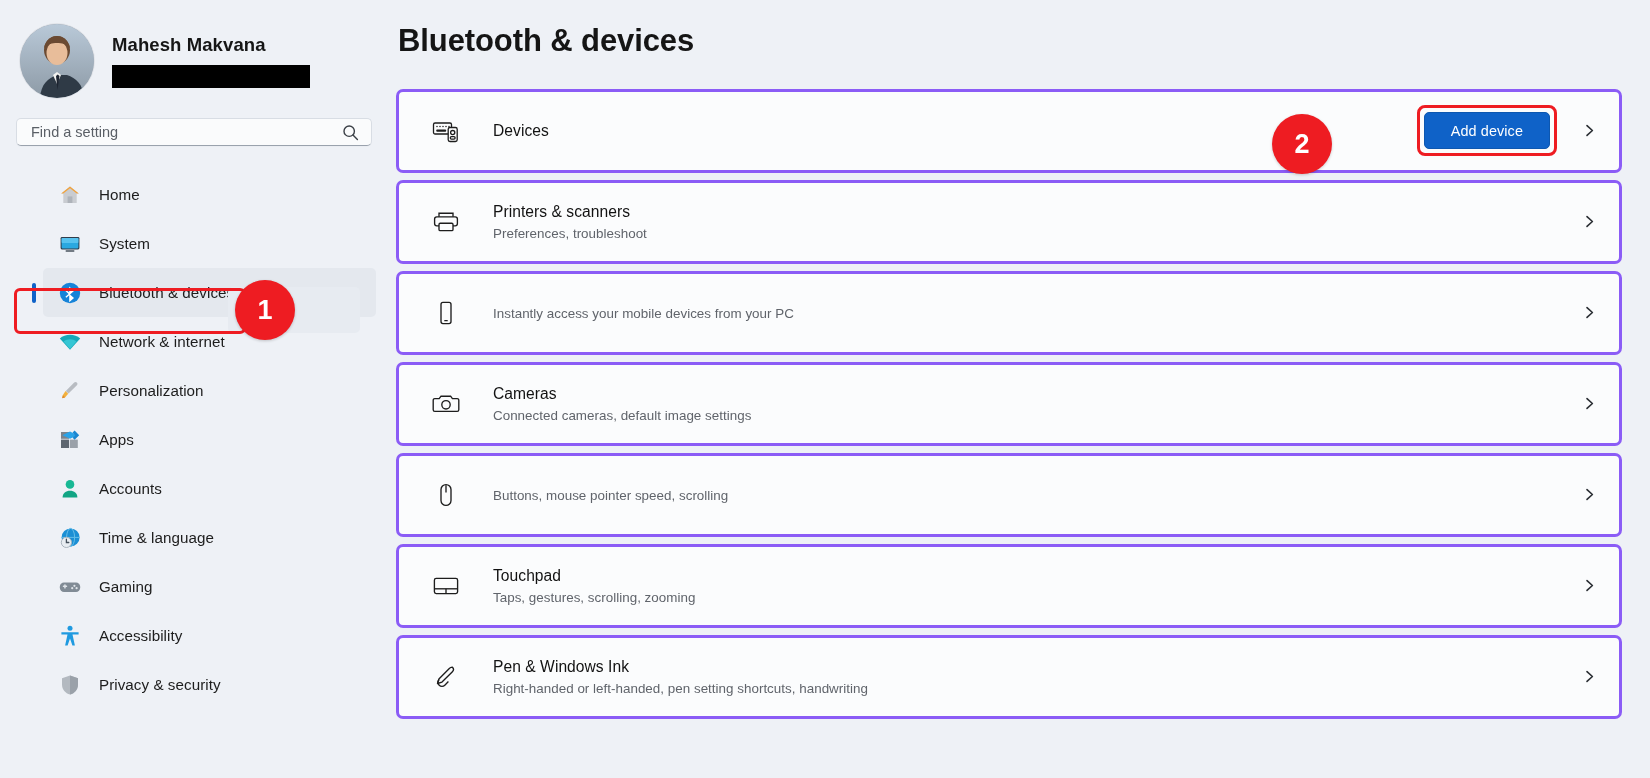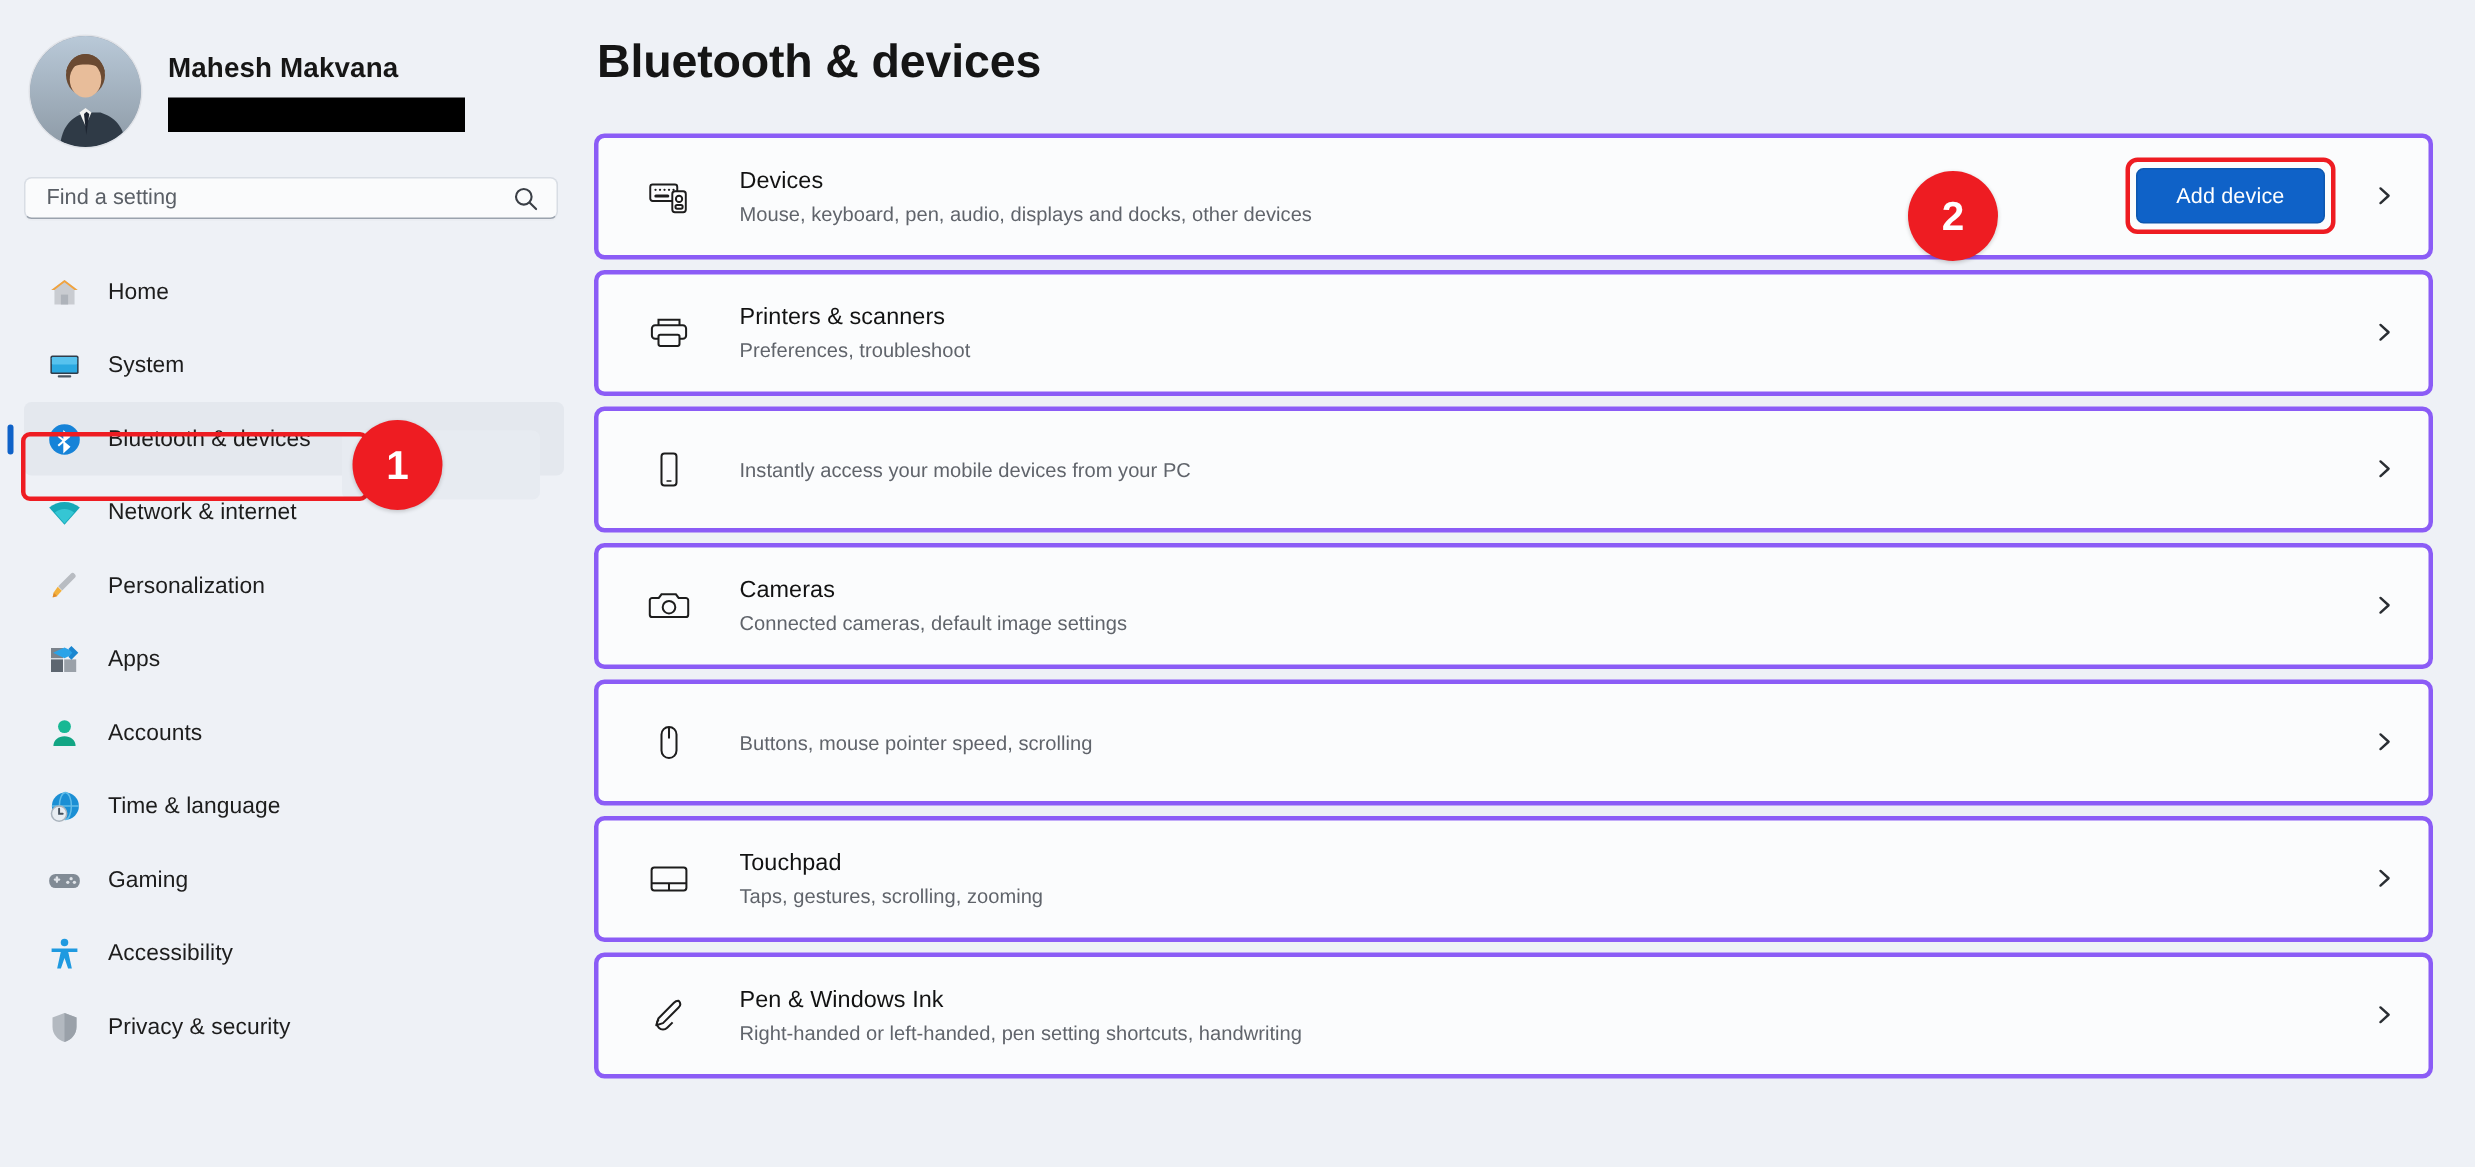--- a/index.html
+++ b/index.html
@@ -95,20 +95,21 @@
     font-size: 14.5px;
     color: #2b2b2b;
     height: 100%;
   }
   .search-input::placeholder { color: #5a5f66; opacity: 1; }
   .search-icon { flex: 0 0 auto; color: #3a3f46; display: flex; }
 
   .nav {
     margin-top: 24px;
     position: relative;
+    padding-left: 27px;
   }
 
   .nav-item {
     position: relative;
     height: 49px;
     display: flex;
     align-items: center;
     margin: 0 14px 0 16px;
     padding-left: 14px;
     border-radius: 5px;
@@ -483,21 +484,20 @@
               <circle cx="18" cy="10.5" r=".75"></circle>
               <rect x="5.2" y="13.6" width="10" height="2.1" rx="1"></rect>
             </g>
             <rect x="17.2" y="11.5" width="9" height="14" rx="1.8" fill="#ffffff"></rect>
             <circle cx="21.7" cy="16.6" r="2.1"></circle>
             <rect x="19.3" y="20.7" width="4.8" height="2.4" rx="1.1"></rect>
           </svg>
         </span>
         <div class="card-text">
           <div class="card-title">Devices</div>
-          <div class="card-sub">Mouse, keyboard, pen, audio, displays and docks, other devices</div>
         </div>
         <div class="card-right">
           <span class="btn-highlight">
             <button class="add-device-btn">Add device</button>
           </span>
           <span class="chevron">
             <svg width="13" height="13" viewBox="0 0 13 13" fill="none" stroke="currentColor" stroke-width="1.6" stroke-linecap="round" stroke-linejoin="round">
                 <polyline points="4,1.6 9.4,6.5 4,11.4"></polyline>
               </svg>
           </span>

